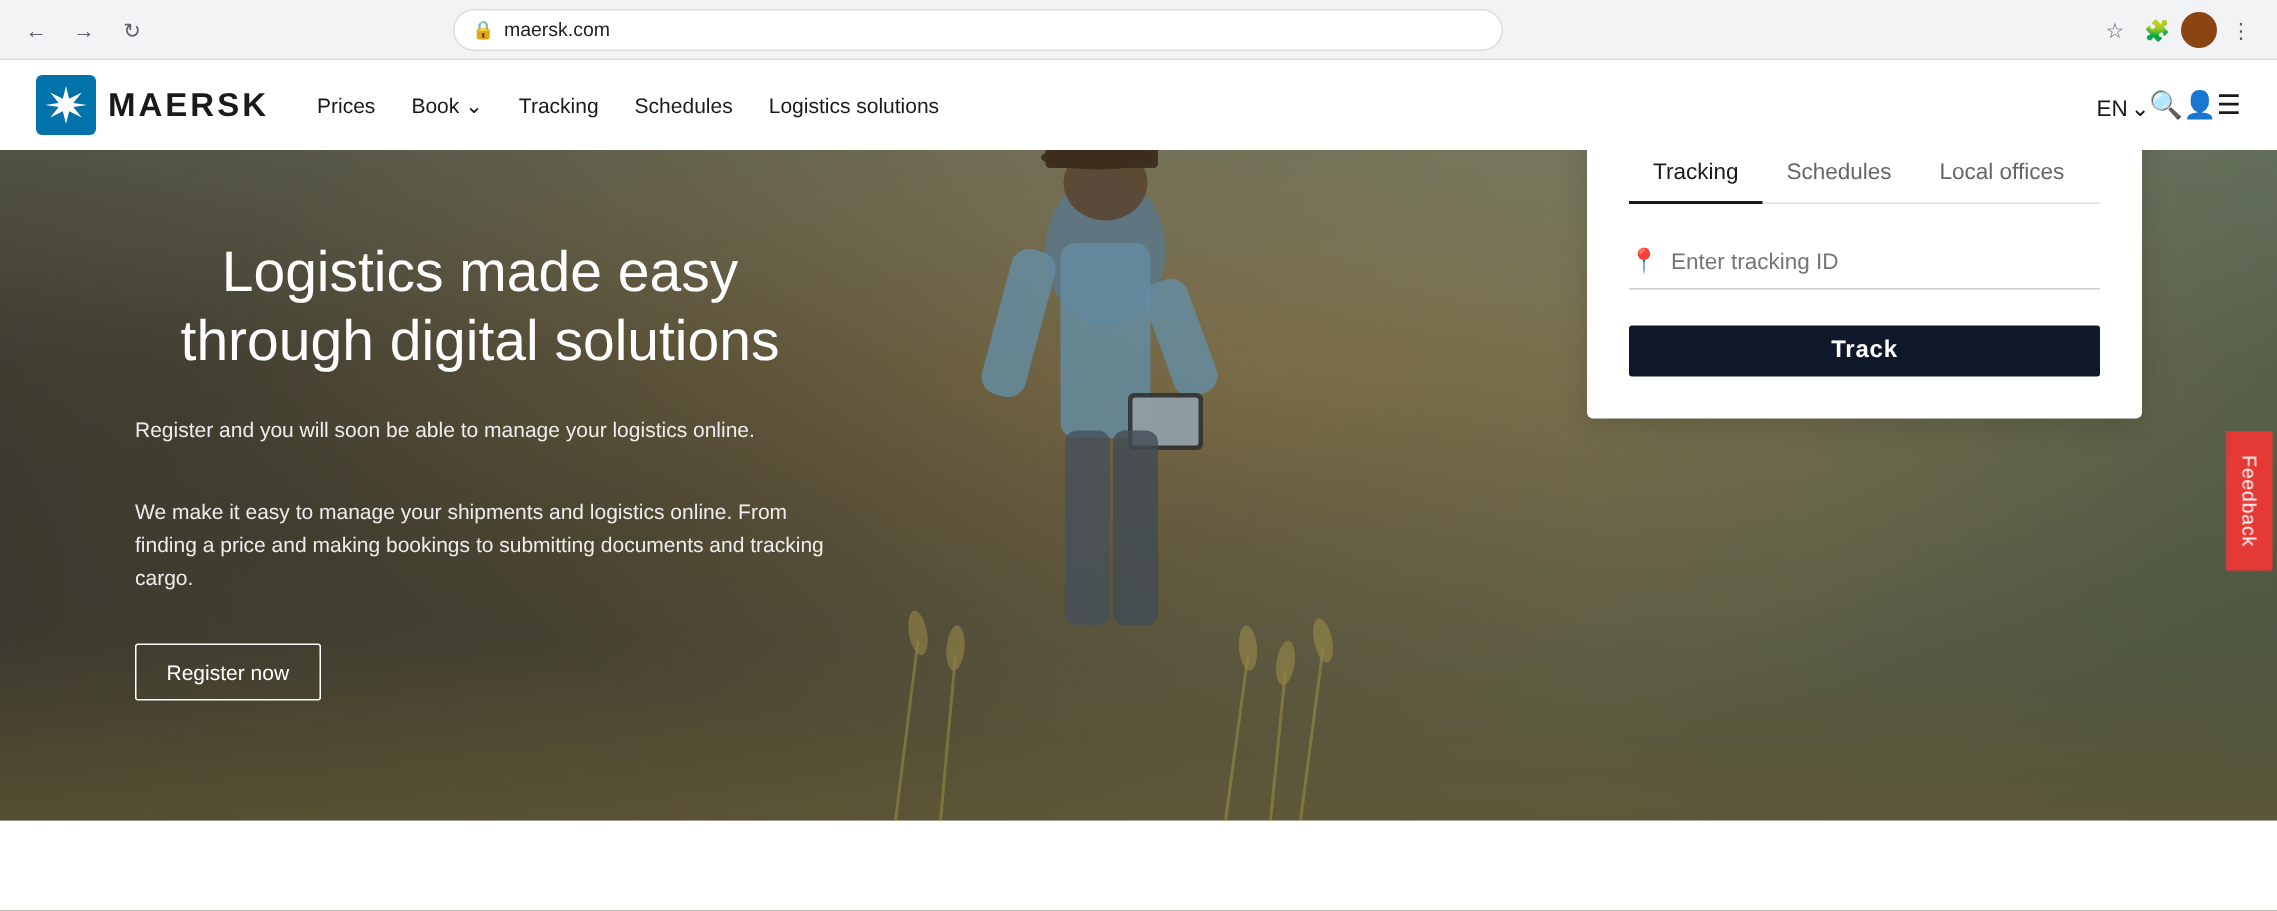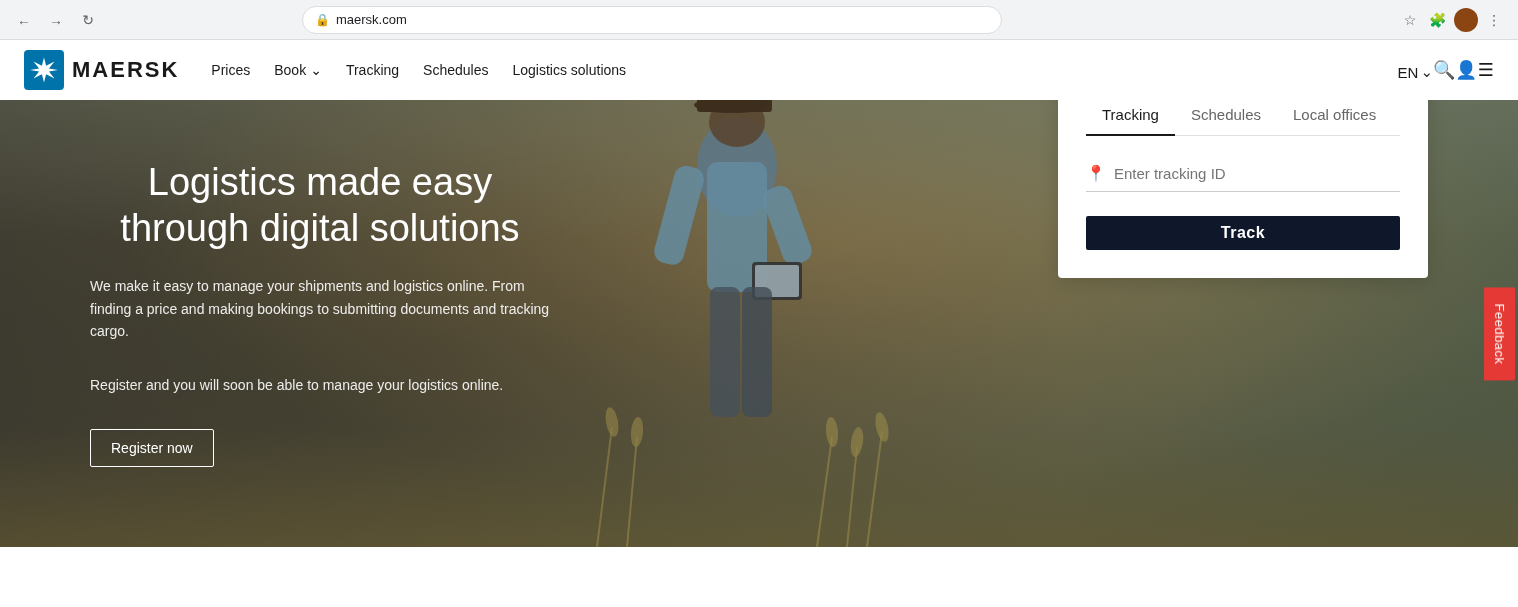--- a/index.html
+++ b/index.html
@@ -415,22 +415,22 @@
       <button class="icon-btn">👤</button>
       <button class="icon-btn">☰</button>
     </div>
   </nav>
 
   <div class="hero-content">
     <div class="hero-text">
       <h1 class="hero-title">
         Logistics made easy<br>through digital solutions
       </h1>
+      <p class="hero-description">Register and you will soon be able to manage your logistics online.</p>
       <p class="hero-description">We make it easy to manage your shipments and logistics online. From finding a price and making bookings to submitting documents and tracking cargo.</p>
-      <p class="hero-description">Register and you will soon be able to manage your logistics online.</p>
       <div class="hero-buttons">
         <button class="btn-outline-white">Register now</button>
       </div>
     </div>
   </div>
 
   <div class="tracking-card">
     <div class="tracking-tabs">
       <button class="tracking-tab active">Tracking</button>
       <button class="tracking-tab">Schedules</button>

